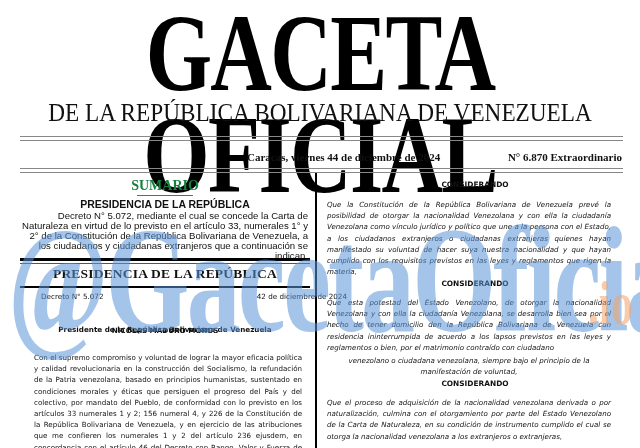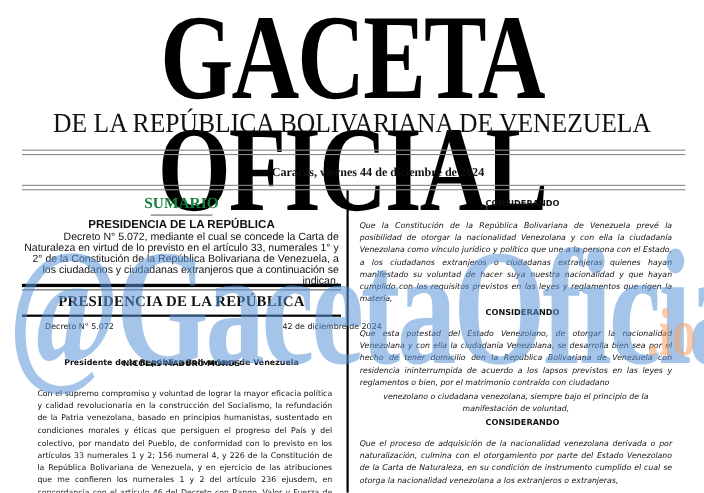--- a/index.html
+++ b/index.html
@@ -102,20 +102,21 @@
 
 <div class="masthead">
   <div class="mast-title">GACETA OFICIAL</div>
   <div class="mast-sub">DE LA REPÚBLICA BOLIVARIANA DE VENEZUELA</div>
 </div>
 
 <div class="rule-double" style="top:136px;"></div>
 
 <div class="meta-row">
   <span style="left:225px;">Caracas, viernes 44 de diciembre de 2024</span>
+  <span style="right:0;">N° 6.870 Extraordinario</span>
 </div>
 
 <div class="rule-double" style="top:168px;"></div>
 
 <div class="col-divider"></div>
 
 <div class="left-col">
   <div class="sumario">SUMARIO</div>
   <div class="sumario-ul"></div>
   <div class="sum-heading">PRESIDENCIA DE LA REPÚBLICA</div>

